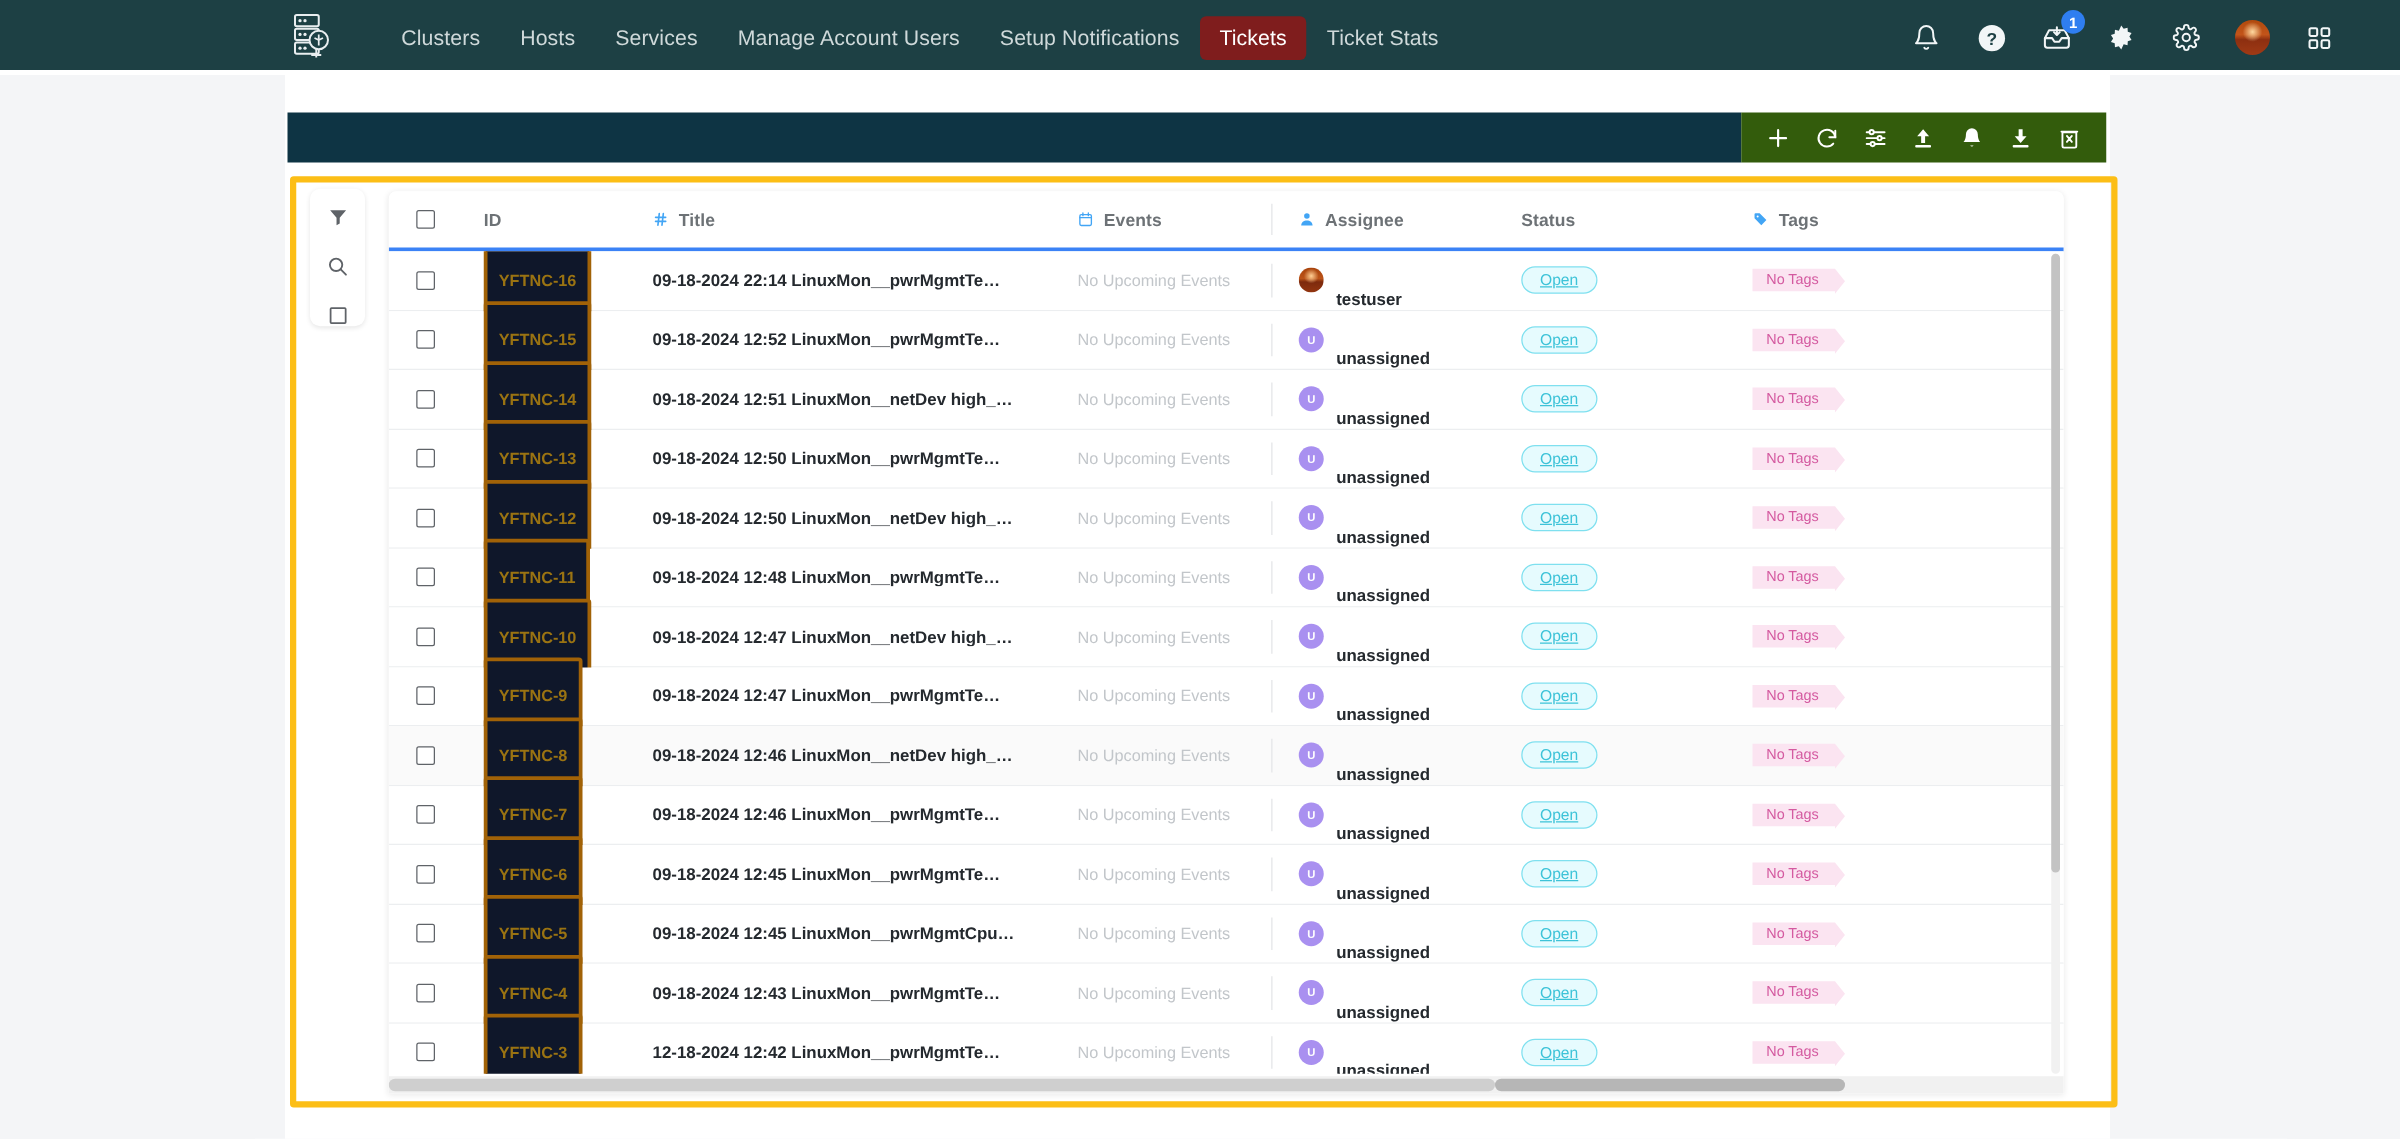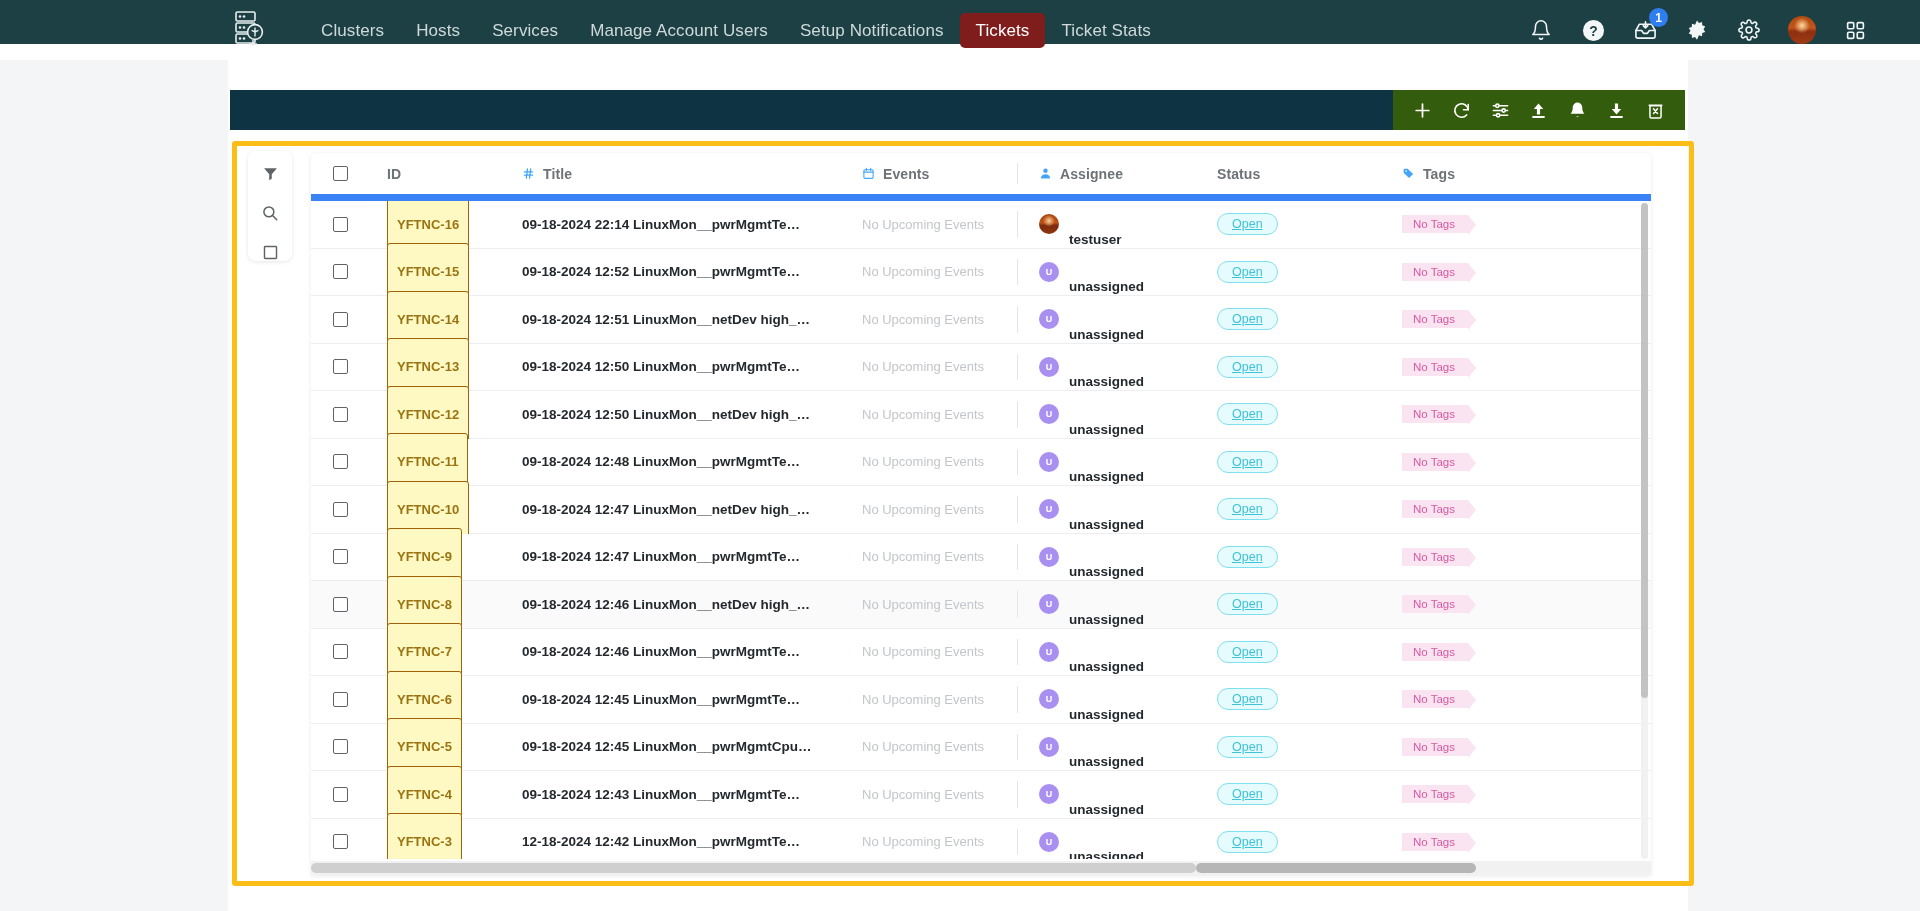--- a/index.html
+++ b/index.html
@@ -6,21 +6,21 @@
   html, body {
     width: 1920px; height: 911px;
     background: #ffffff;
     font-family: "Liberation Sans", sans-serif;
     overflow: hidden;
   }
 
   
   #topnav {
     position: absolute; top: 0; left: 0;
-    width: 1920px; height: 44px;
+    width: 1920px; height: 56px;
     background: #1d4044;
     display: flex; align-items: center;
   }
   #nav-logo {
     position: absolute; left: 228px; top: 6px;
     width: 44px; height: 46px;
     display: flex; align-items: center; justify-content: center;
   }
   #nav-links {
     position: absolute; left: 305px; top: 0;
@@ -97,21 +97,21 @@
   
   #grid {
     position: absolute; top: 153px; left: 311px;
     width: 1340px; height: 722px;
     background: #ffffff; border-radius: 6px 6px 0 0;
     box-shadow: 0 1px 5px rgba(0,0,0,.09);
     overflow: hidden; z-index: 10;
   }
   #grid-head {
     height: 48px; display: flex; align-items: center;
-    border-bottom: 7px solid #3b82f6; background: #fff;
+    border-bottom: 3px solid #3b82f6; background: #fff;
     position: relative;
   }
   .col-check  { width: 76px; padding-left: 22px; }
   .col-id     { width: 135px; }
   .col-title  { width: 340px; }
   .col-events { width: 155px; }
   .col-assign { width: 200px; padding-left: 22px; }
   .col-status { width: 185px; }
   .col-tags   { width: 215px; }
 
@@ -137,22 +137,22 @@
   .row {
     height: 47.5px; display: flex; align-items: center;
     border-bottom: 1px solid #eceef0; background: #fff;
     position: relative;
   }
   .row.alt { background: #fafafa; }
 
   .cell { display: flex; align-items: center; }
   .id-chip {
     display: inline-block; padding: 20px 9px;
-    border: 1px solid #a16207; border-radius: 3px;
-    background: #fef9c3; color: #9a7312;
+    border: 3px solid #a16207; border-radius: 3px;
+    background: #0f172a; color: #9a7312;
     font-size: 13px; font-weight: 600; cursor: pointer;
   }
   .title-txt {
     font-size: 13.5px; font-weight: 700; color: #24292e;
     white-space: nowrap; overflow: hidden; text-overflow: ellipsis;
     max-width: 300px; cursor: pointer;
   }
   .events-txt { font-size: 13px; color: #c2c6ca; white-space: nowrap; }
   .assign-wrap { display: flex; align-items: center; gap: 10px; }
   .av {

